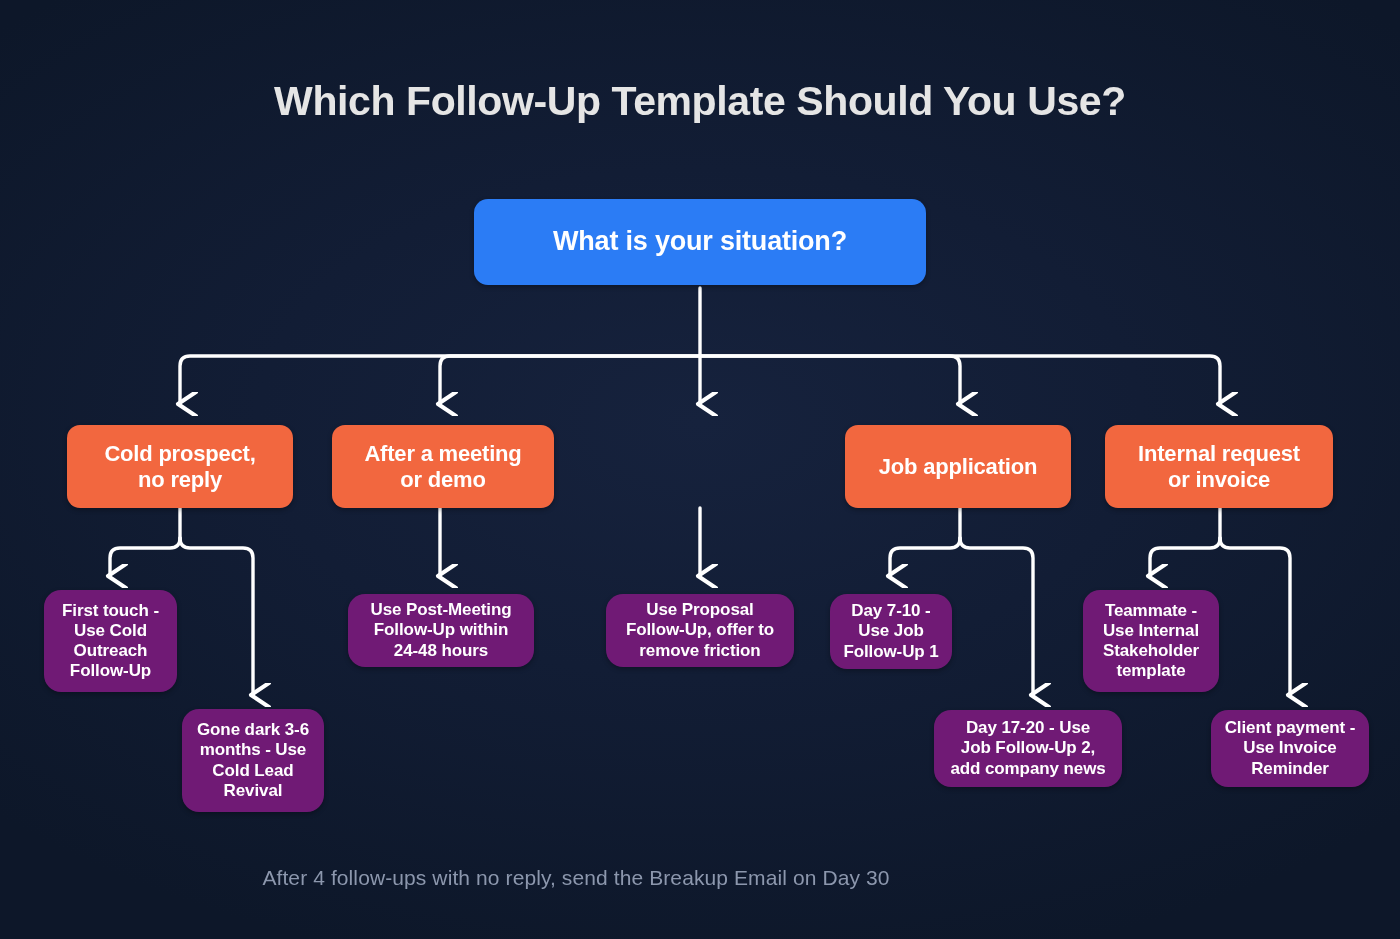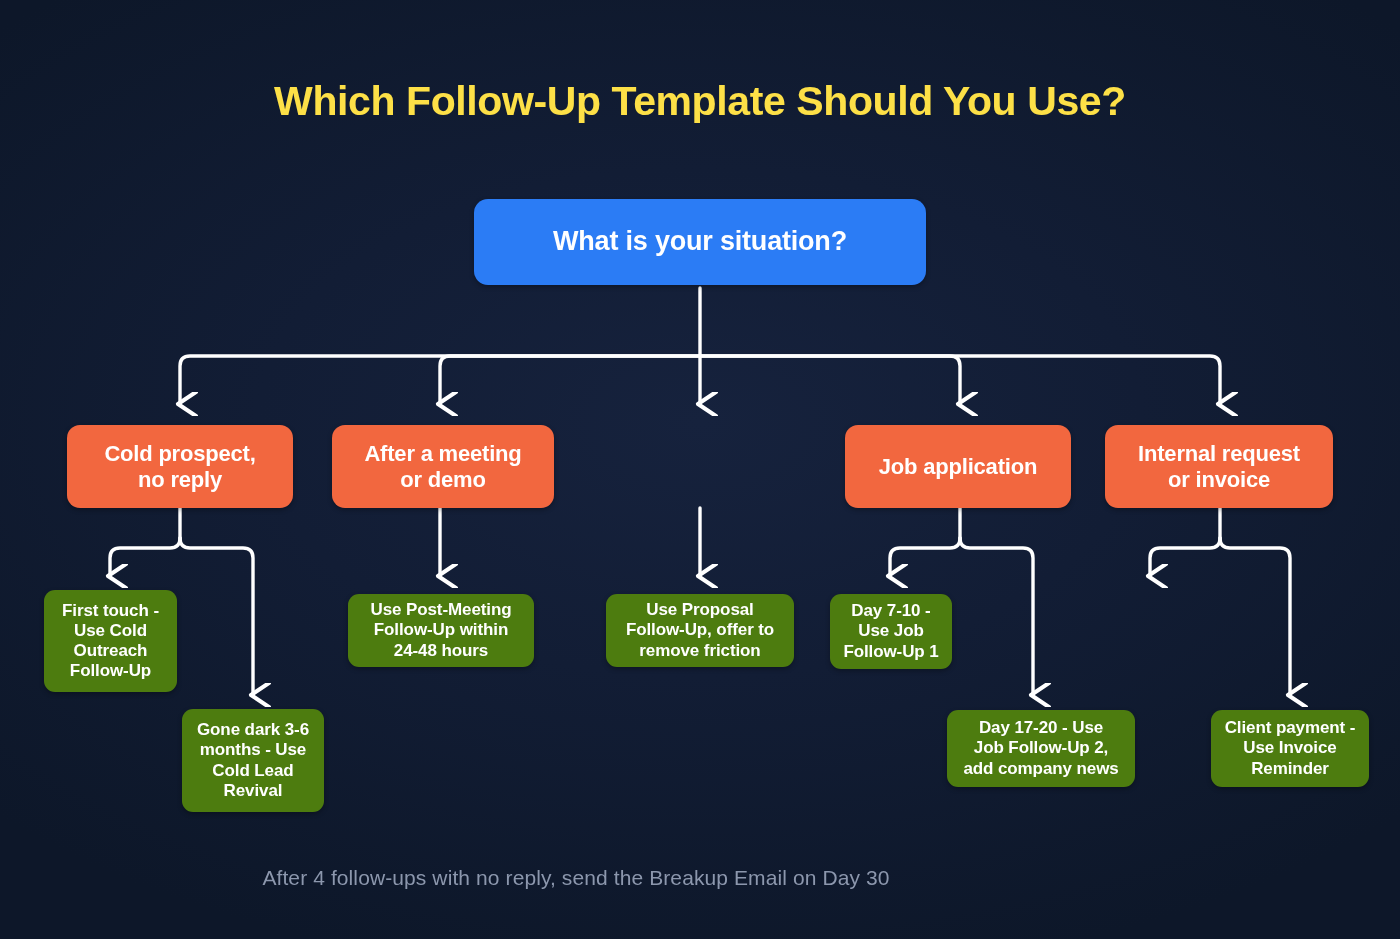--- a/index.html
+++ b/index.html
@@ -35,21 +35,21 @@
     pointer-events: none;
   }
 
   
   .title {
     position: absolute;
     left: 0;
     top: 78px;
     width: 1400px;
     text-align: center;
-    color: #fde047;
+    color: #e5e5e5;
     font-size: 41px;
     font-weight: bold;
     letter-spacing: -0.4px;
     line-height: 1.15;
   }
 
   
   .footer-note {
     position: absolute;
     left: 0;
@@ -85,23 +85,23 @@
   }
 
   .node-category {
     background: #f2673f;
     font-size: 22px;
     border-radius: 13px;
     letter-spacing: -0.2px;
   }
 
   .node-leaf {
-    background: #4d7c0f;
+    background: #701a75;
     font-size: 17px;
-    border-radius: 11px;
+    border-radius: 17px;
     letter-spacing: -0.1px;
   }
 
   .node-label { display: block; white-space: pre-line; }
 </style>
 </head>
 <body>
 
 <div id="canvas">
 
@@ -191,26 +191,32 @@
 Follow-Up, offer to
 remove friction</span>
   </div>
 
   <div class="node node-leaf" style="left:830px; top:594px; width:122px; height:75px;">
     <span class="node-label">Day 7-10 -
 Use Job
 Follow-Up 1</span>
   </div>
 
-  <div class="node node-leaf" style="left:934px; top:710px; width:188px; height:77px;margin-left:13px;">
+  <div class="node node-leaf" style="left:934px; top:710px; width:188px; height:77px;">
     <span class="node-label">Day 17-20 - Use
 Job Follow-Up 2,
 add company news</span>
   </div>
 
+  <div class="node node-leaf" style="left:1083px; top:590px; width:136px; height:102px;">
+    <span class="node-label">Teammate -
+Use Internal
+Stakeholder
+template</span>
+  </div>
 
   <div class="node node-leaf" style="left:1211px; top:710px; width:158px; height:77px;">
     <span class="node-label">Client payment -
 Use Invoice
 Reminder</span>
   </div>
 
   <div class="footer-note">After 4 follow-ups with no reply, send the Breakup Email on Day 30</div>
 
 </div>

